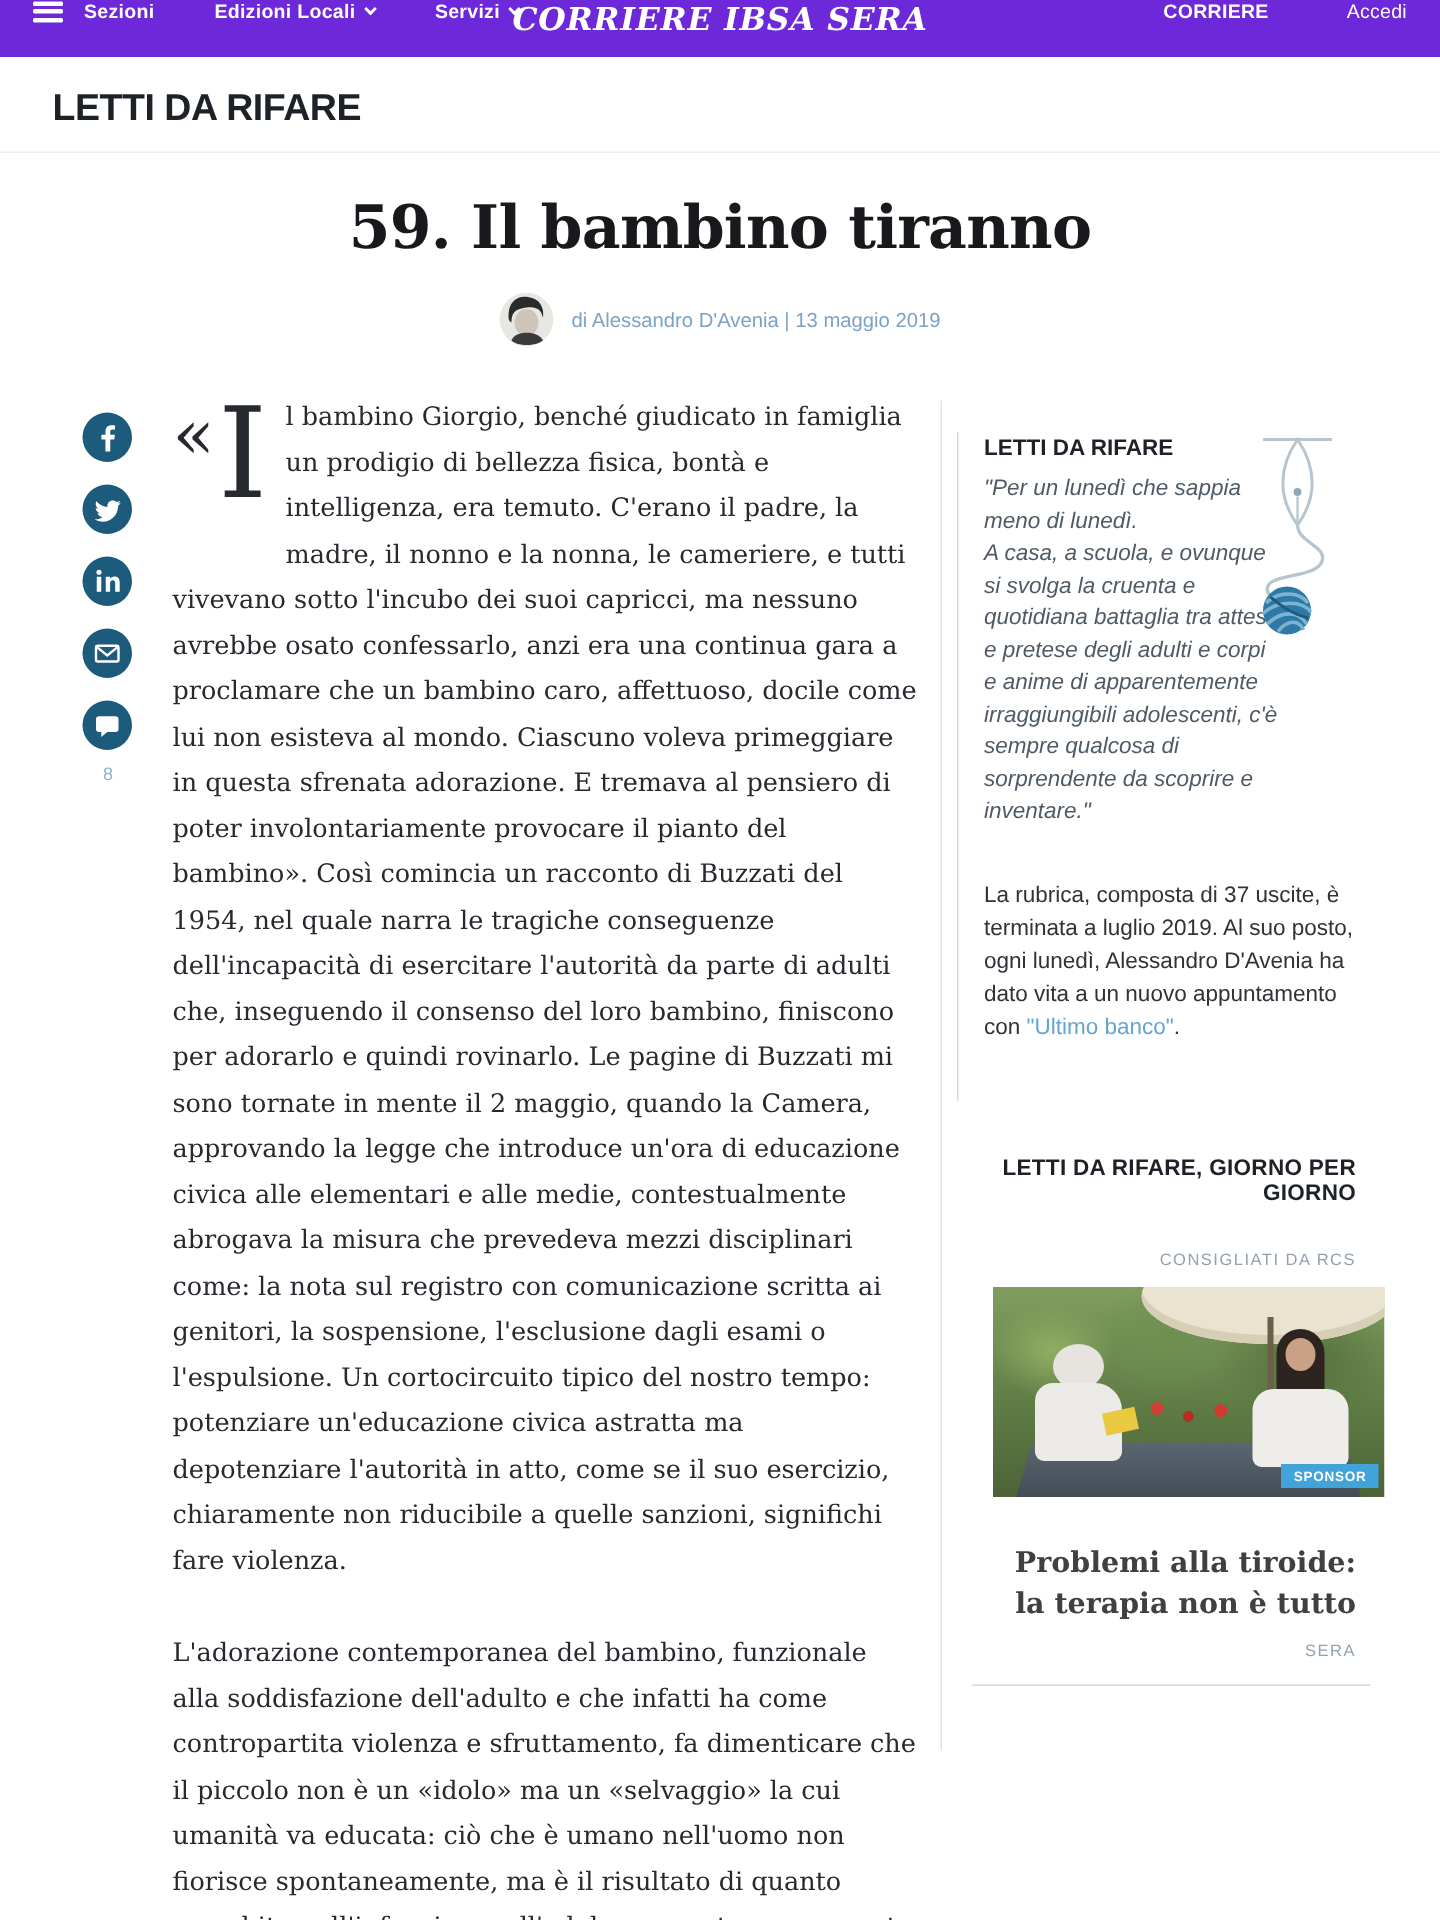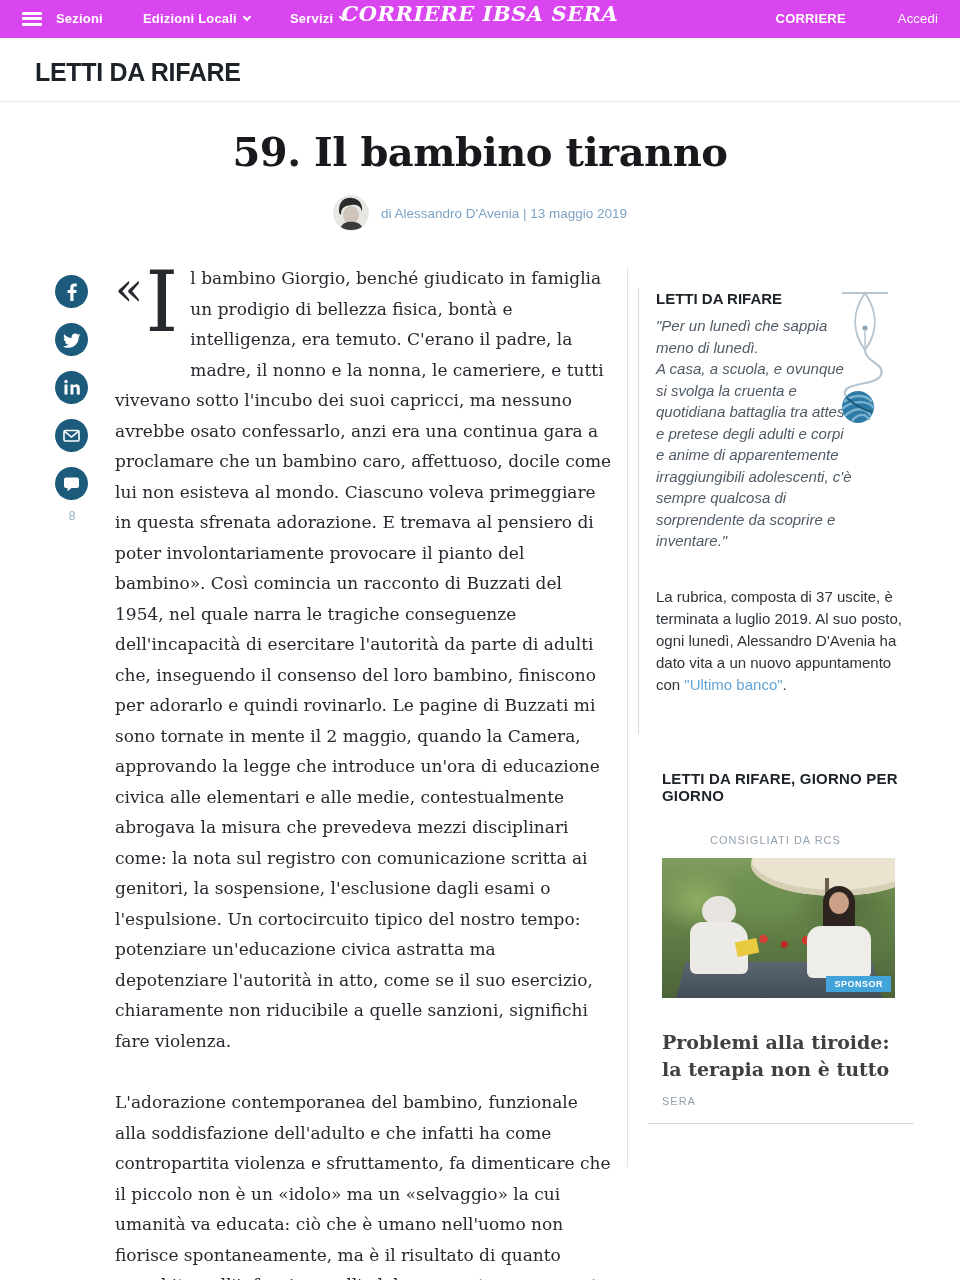--- a/index.html
+++ b/index.html
@@ -1,21 +1,21 @@
 <!DOCTYPE html>
 <html lang="it"><head>
 <meta charset="utf-8">
 <style>
   * { margin:0; padding:0; box-sizing:border-box; }
   html,body { width:960px; height:1280px; background:#fff; overflow:hidden;
               font-family:"Liberation Sans", sans-serif; }
 
   
-  .navbar { height:38px; background:#d946ef; display:flex; align-items:flex-end;
-            padding:12px 22px; position:relative; color:#fff; }
+  .navbar { height:38px; background:#6d28d9; display:flex; align-items:flex-start;
+            padding:0 22px; position:relative; color:#fff; }
   .nav-left { display:flex; align-items:center; gap:14px; }
   .hamburger { width:20px; height:14px; display:flex; flex-direction:column;
                justify-content:space-between; cursor:pointer; }
   .hamburger span { height:3px; background:#fff; border-radius:1px; }
   .nav-item { font-size:13px; font-weight:bold; color:#fff; text-decoration:none;
               display:flex; align-items:center; letter-spacing:.2px; }
   .nav-item + .nav-item { margin-left:26px; }
   .chev { width:6px; height:6px; border-right:2px solid #fff; border-bottom:2px solid #fff;
           transform:rotate(45deg); margin-left:7px; margin-top:-4px; }
   .logo { position:absolute; left:50%; transform:translateX(-50%);
@@ -61,26 +61,26 @@
 
   .sidebar { position:absolute; left:638px; top:25px; width:266px; color:#2e3338; }
   .side-box { border-left:1px solid #d3d9dd; padding:2px 0 38px 17px; position:relative; }
   .box-title { font-size:15px; font-weight:bold; color:#1d2228; }
   .box-quote { margin-top:8px; width:198px; font-style:italic; color:#4e5a66;
                font-size:15px; line-height:21.5px; white-space:pre-line; }
   .pen-icon { position:absolute; right:4px; top:2px; }
   .box-rubric { margin-top:34px; width:248px; font-size:15px; line-height:22px; color:#2e3338; }
   .rubric-link { color:#64a5d4; cursor:pointer; }
 
-  .sidebar-lower { padding-left:24px; }
+  .sidebar-lower { padding-left:24px;text-align:right; }
   .series-heading { margin-top:36px; font-size:15px; font-weight:bold; color:#1d2228;
                     letter-spacing:.2px; }
   .kicker { margin-top:30px; font-size:11px; color:#94a2ae; letter-spacing:1px;margin-left:48px; }
 
-  .sponsor-figure { margin-top:12px; width:233px; height:140px; position:relative;
+  .sponsor-figure { margin-top:12px; width:261px; height:140px; position:relative;
                     overflow:hidden; cursor:pointer;
                     background:linear-gradient(180deg,#7a9b5a 0%,#577а41 100%);text-decoration:underline; }
   .foliage { position:absolute; inset:0;
              background:
                radial-gradient(60px 45px at 15% 30%, #8fae62 0%, transparent 70%),
                radial-gradient(70px 55px at 45% 25%, #6d9050 0%, transparent 70%),
                radial-gradient(80px 60px at 80% 35%, #55713d 0%, transparent 75%),
                linear-gradient(180deg,#7f9e5e 0%,#5d7a44 60%,#4c6338 100%); }
   .umbrella { position:absolute; left:38%; top:-26px; width:170px; height:64px;
               background:#e9e3cf; border-radius:50%; box-shadow:inset 0 -6px 0 #d6cfb6; }

